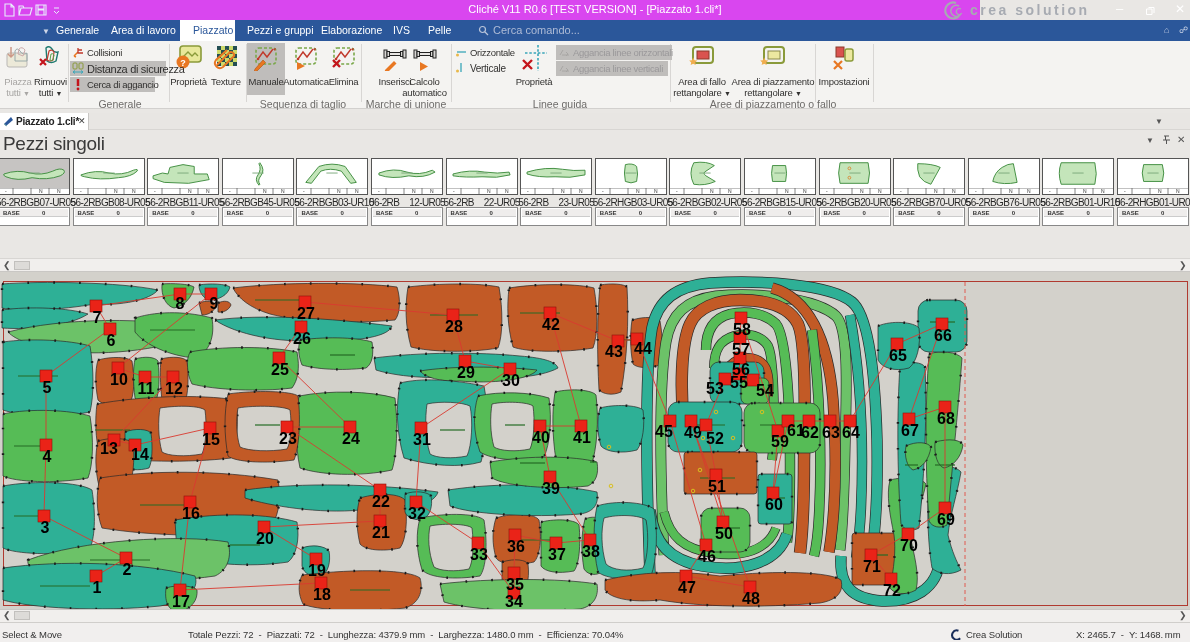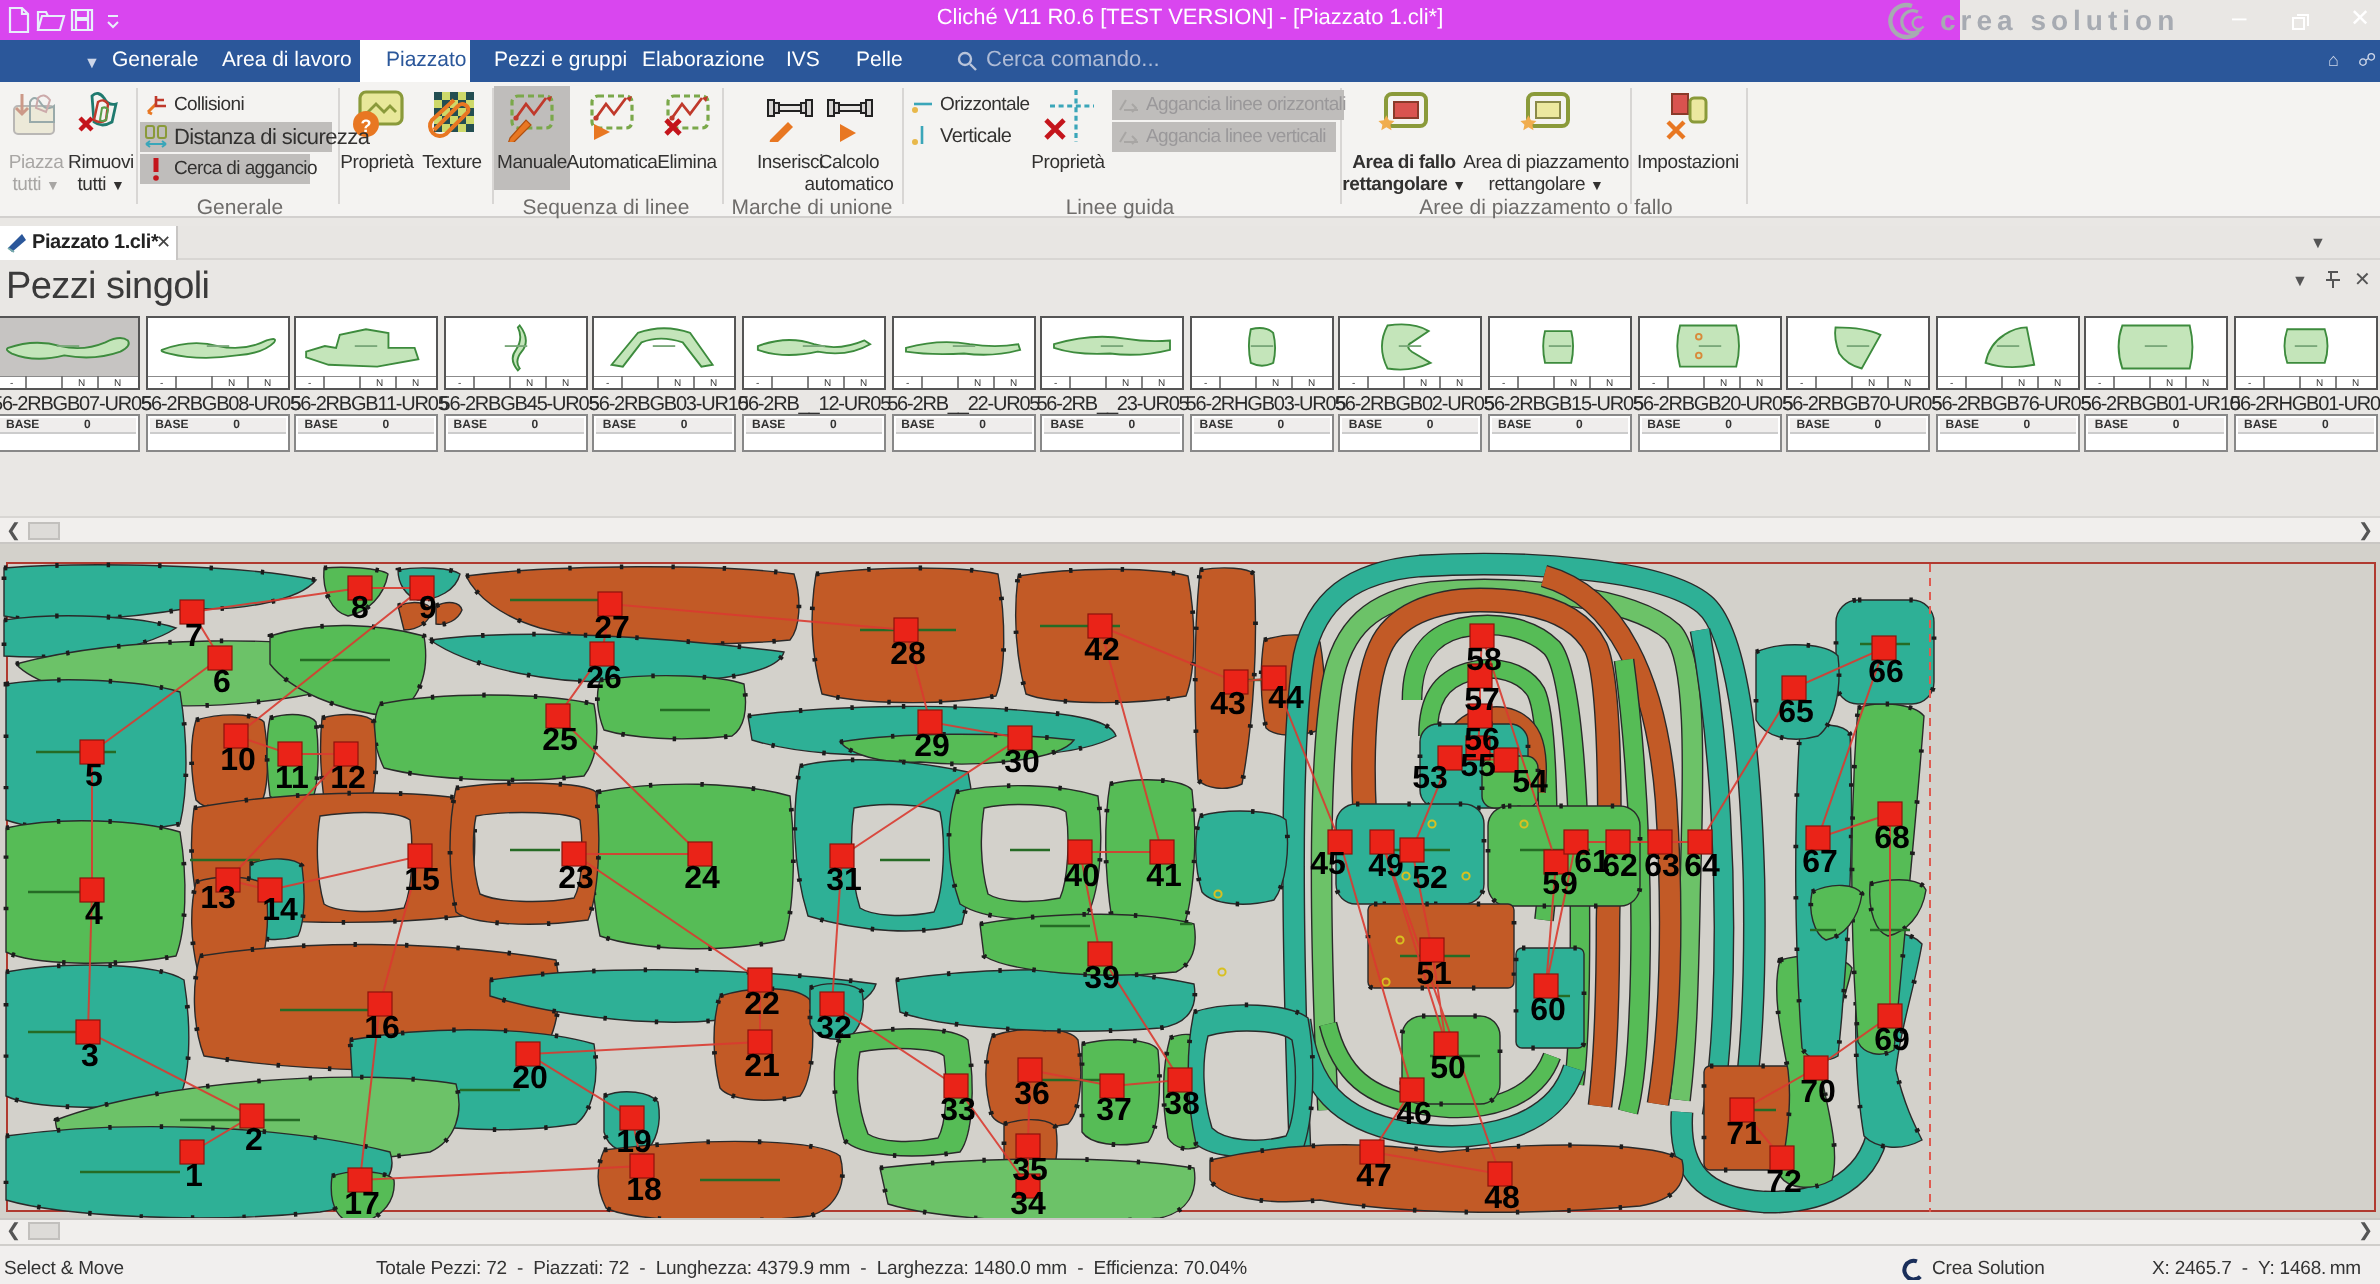--- a/index.html
+++ b/index.html
@@ -76,21 +76,21 @@
 <div class="abs" id="ribbon">
 <div class="gsep" style="left:67.5px"></div>
 <div class="gsep" style="left:169px"></div>
 <div class="gsep" style="left:245.5px"></div>
 <div class="gsep" style="left:361px"></div>
 <div class="gsep" style="left:451px"></div>
 <div class="gsep" style="left:670px"></div>
 <div class="gsep" style="left:815px"></div>
 <div class="gsep" style="left:873px"></div>
 <div class="glabel" style="left:30px;width:180px;">Generale</div>
-<div class="glabel" style="left:213px;width:180px;">Sequenza di linee</div>
+<div class="glabel" style="left:213px;width:180px;">Sequenza di taglio</div>
 <div class="glabel" style="left:316px;width:180px;">Marche di unione</div>
 <div class="glabel" style="left:470px;width:180px;">Linee guida</div>
 <div class="glabel" style="left:683px;width:180px;">Aree di piazzamento o fallo</div>
 <div class="abs" style="left:2px;top:2px;width:32px;height:52px;">
         <svg class="abs" style="left:3.0px;top:2px" width="26" height="26" viewBox="0 0 26 26">
           <rect x="2" y="8" width="20" height="14" rx="2" fill="#ece9d8" stroke="#b9b7b5"></rect>
           <path d="M6,2 v10 M3,9 l3,3 3,-3" stroke="#c98" fill="none" stroke-width="1.5"></path>
           <path d="M10,6 q2,-4 5,0 q3,5 7,2 v8 h-12 z" fill="none" stroke="#9aa"></path>
           <path d="M14,4 q3,-3 6,1 l-2,6 -5,-2 z" fill="none" stroke="#caa"></path>
         </svg>
@@ -251,21 +251,21 @@
           <path d="M2,9 l3,-5 M4,9 h7 M8,6 l2,2 -2,2" stroke="#a8a6a4" fill="none"></path>
         </svg>
         <div class="abs" style="left:17px;top:1.5px;font-size:9.5px;color:#9a989a;white-space:nowrap;letter-spacing:-0.3px;">Aggancia linee orizzontali</div>
       </div>
 <div class="abs disgrey" style="left:556px;top:20px;width:112px;height:15px;">
         <svg class="abs" style="left:2px;top:1px" width="13" height="13" viewBox="0 0 13 13">
           <path d="M2,9 l3,-5 M4,9 h7 M8,6 l2,2 -2,2" stroke="#a8a6a4" fill="none"></path>
         </svg>
         <div class="abs" style="left:17px;top:1.5px;font-size:9.5px;color:#9a989a;white-space:nowrap;letter-spacing:-0.3px;">Aggancia linee verticali</div>
       </div>
-<div class="abs" style="left:672px;top:2px;width:60px;height:52px;font-weight:bold;">
+<div class="abs" style="left:672px;top:2px;width:60px;height:52px;">
         <svg class="abs" style="left:17.0px;top:2px" width="26" height="26" viewBox="0 0 26 26">
           <rect x="4" y="2" width="20" height="16" rx="3" fill="none" stroke="#8a9a3a" stroke-width="2"></rect>
           <rect x="8" y="6" width="12" height="8" fill="#d9534f" stroke="#8a3a2a"></rect>
           <path d="M4,17 l1.6,3.2 3.4,0.4 -2.5,2.4 0.7,3.4 -3.2,-1.8 -3.2,1.8 0.7,-3.4 -2.5,-2.4 3.4,-0.4 z" fill="#f0ad4e" transform="translate(1,-1) scale(0.8)"></path>
         </svg>
         <div class="btxt" style="left:30.0px;top:34px;transform:translateX(-50%);color:#323130;">Area di fallo<br>rettangolare <span style="font-size:7px">▼</span></div>
       </div>
 <div class="abs" style="left:733px;top:2px;width:80px;height:52px;">
         <svg class="abs" style="left:27.0px;top:2px" width="26" height="26" viewBox="0 0 26 26">
           <rect x="4" y="2" width="20" height="16" rx="3" fill="none" stroke="#8a9a3a" stroke-width="2"></rect>

